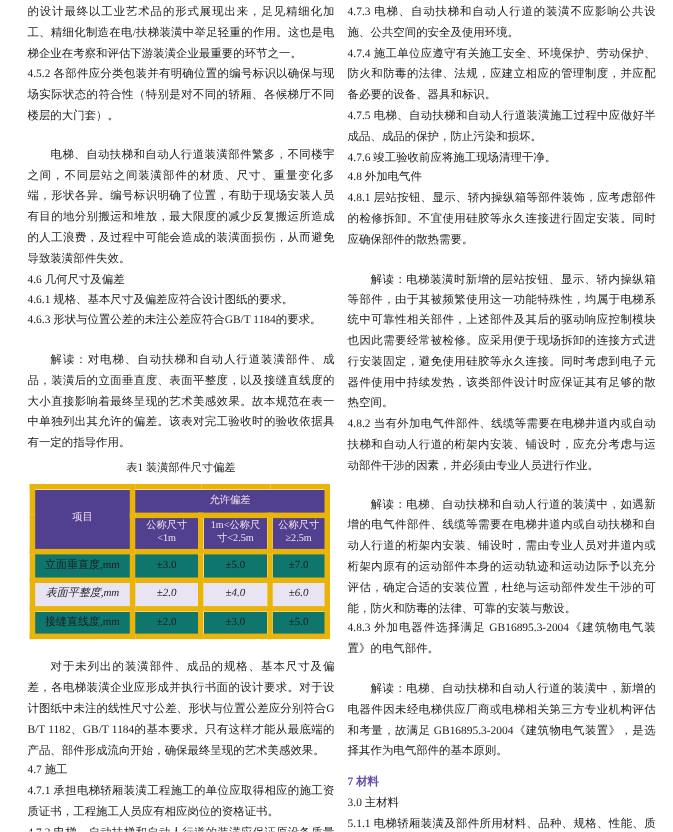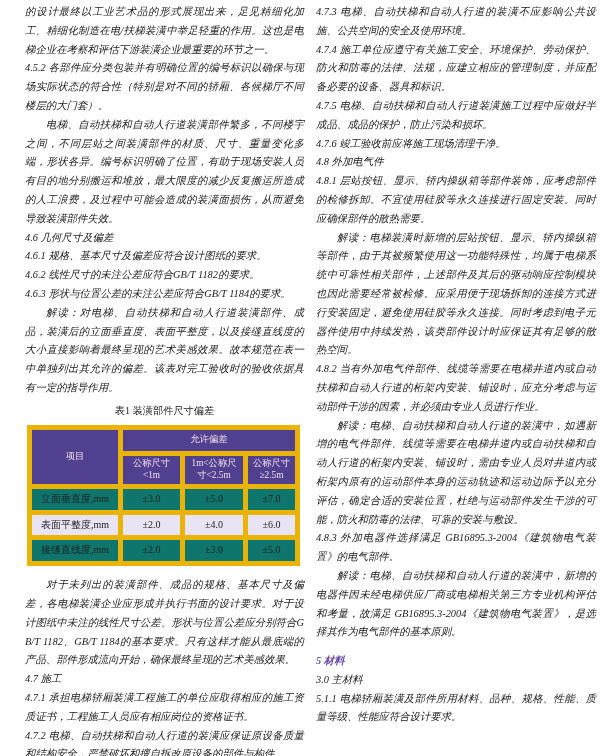--- a/index.html
+++ b/index.html
@@ -23,23 +23,22 @@
     position:absolute;top:3px;
     font-size:10.4px;line-height:18.8px;
   }
   .col-left{left:25px;width:279px;}
   .col-right{left:316px;width:280px;}
   p.para{
     margin:0;
     text-align:justify;
     text-justify:inter-ideograph;
     word-break:break-all;
-    font-style:italic;
   }
-  p.indent{text-indent:21px;}
+  p.indent{text-indent:21px;margin-top:17px;}
   p.section-purple{
     color:var(--section_heading);
     font-weight:bold;
     margin-top:10px;
   }
   .table-block{margin-top:5px;margin-bottom:10px;}
   .table-title{
     text-align:center;
     font-size:10.2px;
     margin:0 0 6px 0;
@@ -69,33 +68,32 @@
     font-size:9.3px;
     line-height:11.5px;
   }
   tr.hdr-top th{height:19px;}
   tr.hdr-sub th{height:26px;}
   table.spec tbody td{
     font-size:10px;
     height:18px;
     background:#0f766e;
   }
-  table.spec tbody tr:nth-child(2) td{background:var(--table_row_alt_bg);}
+  table.spec tbody tr:nth-child(2) td{background:var(--table_row_alt_bg);font-style:italic;}
 </style>
 </head>
 <body>
 
 <div class="page">
   <div class="col col-left" id="col-left">
       <p class="para">的设计最终以工业艺术品的形式展现出来，足见精细化加工、精细化制造在电/扶梯装潢中举足轻重的作用。这也是电梯企业在考察和评估下游装潢企业最重要的环节之一。</p>
       <p class="para">4.5.2 各部件应分类包装并有明确位置的编号标识以确保与现场实际状态的符合性（特别是对不同的轿厢、各候梯厅不同楼层的大门套）。</p>
       <p class="para indent">电梯、自动扶梯和自动人行道装潢部件繁多，不同楼宇之间，不同层站之间装潢部件的材质、尺寸、重量变化多端，形状各异。编号标识明确了位置，有助于现场安装人员有目的地分别搬运和堆放，最大限度的减少反复搬运所造成的人工浪费，及过程中可能会造成的装潢面损伤，从而避免导致装潢部件失效。</p>
       <p class="para">4.6 几何尺寸及偏差</p>
       <p class="para">4.6.1 规格、基本尺寸及偏差应符合设计图纸的要求。</p>
-      <p class="para">4.6.2 线性尺寸的未注公差应符合GB/T 1182的要求。</p>
       <p class="para">4.6.3 形状与位置公差的未注公差应符合GB/T 1184的要求。</p>
       <p class="para indent">解读：对电梯、自动扶梯和自动人行道装潢部件、成品，装潢后的立面垂直度、表面平整度，以及接缝直线度的大小直接影响着最终呈现的艺术美感效果。故本规范在表一中单独列出其允许的偏差。该表对完工验收时的验收依据具有一定的指导作用。</p>
       <div class="table-block">
         <p class="table-title">表1 装潢部件尺寸偏差</p>
         <table class="spec">
           <colgroup>
             <col style="width: 91px;">
             <col style="width: 62px;">
             <col style="width: 63px;">
             <col style="width: 52px;">
@@ -143,17 +141,17 @@
       <p class="para">4.7.4 施工单位应遵守有关施工安全、环境保护、劳动保护、防火和防毒的法律、法规，应建立相应的管理制度，并应配备必要的设备、器具和标识。</p>
       <p class="para">4.7.5 电梯、自动扶梯和自动人行道装潢施工过程中应做好半成品、成品的保护，防止污染和损坏。</p>
       <p class="para">4.7.6 竣工验收前应将施工现场清理干净。</p>
       <p class="para">4.8 外加电气件</p>
       <p class="para">4.8.1 层站按钮、显示、轿内操纵箱等部件装饰，应考虑部件的检修拆卸。不宜使用硅胶等永久连接进行固定安装。同时应确保部件的散热需要。</p>
       <p class="para indent">解读：电梯装潢时新增的层站按钮、显示、轿内操纵箱等部件，由于其被频繁使用这一功能特殊性，均属于电梯系统中可靠性相关部件，上述部件及其后的驱动响应控制模块也因此需要经常被检修。应采用便于现场拆卸的连接方式进行安装固定，避免使用硅胶等永久连接。同时考虑到电子元器件使用中持续发热，该类部件设计时应保证其有足够的散热空间。</p>
       <p class="para">4.8.2 当有外加电气件部件、线缆等需要在电梯井道内或自动扶梯和自动人行道的桁架内安装、铺设时，应充分考虑与运动部件干涉的因素，并必须由专业人员进行作业。</p>
       <p class="para indent">解读：电梯、自动扶梯和自动人行道的装潢中，如遇新增的电气件部件、线缆等需要在电梯井道内或自动扶梯和自动人行道的桁架内安装、铺设时，需由专业人员对井道内或桁架内原有的运动部件本身的运动轨迹和运动边际予以充分评估，确定合适的安装位置，杜绝与运动部件发生干涉的可能，防火和防毒的法律、可靠的安装与敷设。</p>
       <p class="para">4.8.3 外加电器件选择满足 GB16895.3-2004《建筑物电气装置》的电气部件。</p>
       <p class="para indent">解读：电梯、自动扶梯和自动人行道的装潢中，新增的电器件因未经电梯供应厂商或电梯相关第三方专业机构评估和考量，故满足 GB16895.3-2004《建筑物电气装置》，是选择其作为电气部件的基本原则。</p>
-      <p class="para section-purple">5 材料</p>
+      <p class="para section-purple">7 材料</p>
       <p class="para">3.0 主材料</p>
       <p class="para">5.1.1 电梯轿厢装潢及部件所用材料、品种、规格、性能、质量等级、性能应符合设计要求。</p>
     </div>
 </div>
 
 </body></html>

